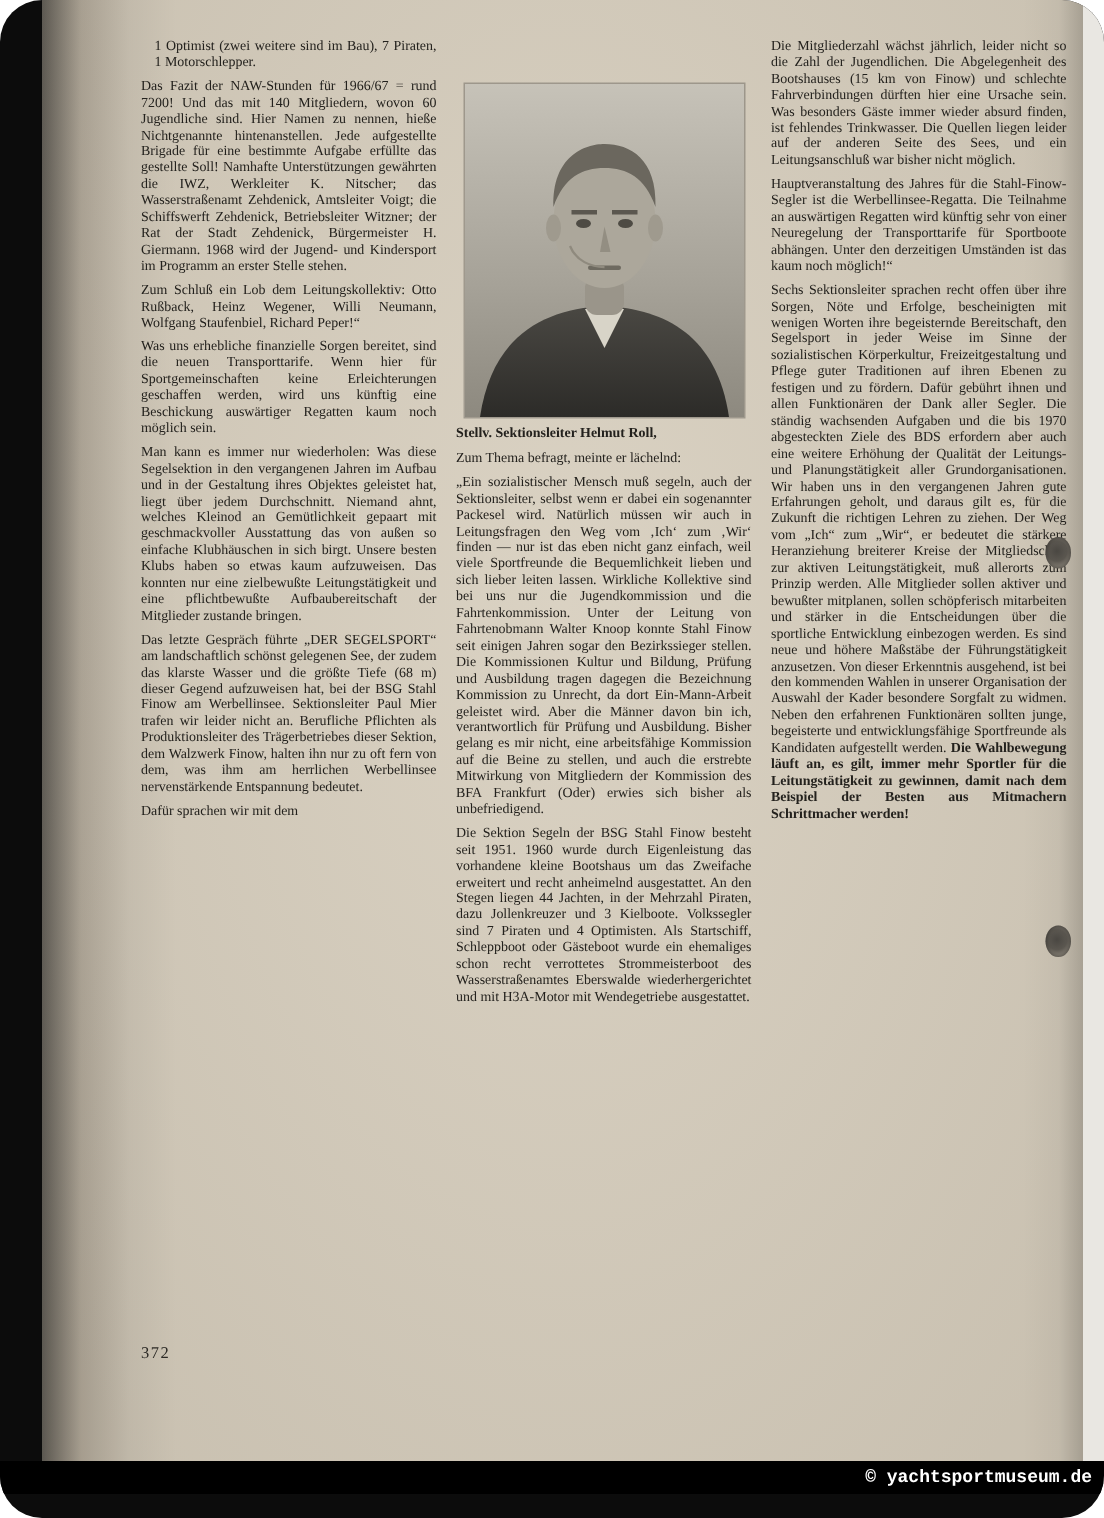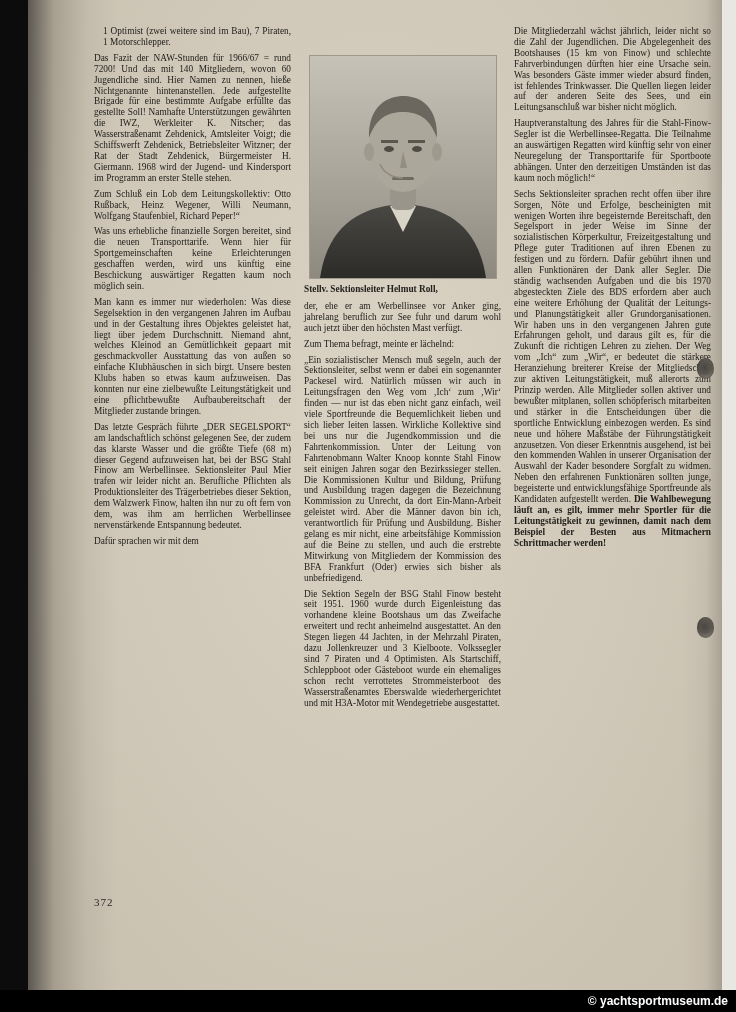--- a/index.html
+++ b/index.html
@@ -1,19 +1,20 @@
 <!DOCTYPE html>
 <html lang="de"><head>
 <meta charset="utf-8">
 <style>
   html,body{margin:0;padding:0;}
   .screenshot{
     position:relative; width:736px; height:1012px;
     background:#0c0c0c; overflow:hidden;
     font-family:"Liberation Serif", serif;
+    border-radius:28px;
   }
   .edge-strip-right{
     position:absolute; right:0; top:0; width:14px; height:990px;
     background:#e9e7e2;
   }
   .page{
     position:absolute; left:28px; top:0; width:694px; height:990px;
     background:#d6cdbc;
     background-image:
       radial-gradient(ellipse at 50% 40%, rgba(255,255,255,0.10), rgba(0,0,0,0.06) 90%),
@@ -42,23 +43,23 @@
     font-size:11px; color:#2b2925; letter-spacing:1px;
   }
   .hole{
     position:absolute; width:17px; height:21px; border-radius:50%;
     background:radial-gradient(circle at 45% 45%, #4a4742 0%, #5b5750 45%, #8b857a 75%, rgba(139,133,122,0) 100%);
     box-shadow:inset 0 0 3px rgba(0,0,0,0.6);
   }
   .hole-1{ left:669px; top:358px; }
   .hole-2{ left:669px; top:617px; }
   .watermark-bar{
-    position:absolute; left:0; bottom:0; width:736px; height:22px;
+    position:absolute; left:0; bottom:16px; width:736px; height:22px;
     background:#000; color:#fff;
-    font-family:Liberation Sans, sans-serif; font-size:12px; font-weight:bold;
+    font-family:Liberation Mono, monospace; font-size:12px; font-weight:bold;
     line-height:22px; text-align:right; box-sizing:border-box; padding-right:8px;
   }
 </style>
 </head>
 <body>
 
 <div class="screenshot">
 
   <div class="edge-strip-right"></div>
 
@@ -106,21 +107,20 @@
           <rect x="71" y="84" width="17" height="3" fill="#5b574f"></rect>
           <rect x="98" y="84" width="17" height="3" fill="#5b574f"></rect>
           <ellipse cx="79" cy="93" rx="5" ry="3" fill="#4e4b44"></ellipse>
           <ellipse cx="107" cy="93" rx="5" ry="3" fill="#4e4b44"></ellipse>
 
           <path d="M93 95 L90 112 L97 112 Z" fill="#938e82"></path>
           <rect x="82" y="121" width="22" height="3" rx="1.5" fill="#6e6a60"></rect>
           <path d="M70 108 C74 118 84 122 93 122" stroke="#8f8a7e" stroke-width="1.5" fill="none"></path>
         </svg>
         <p class="caption">Stellv. Sektionsleiter Helmut Roll,</p>
-        <p>der, ehe er am Werbellinsee vor Anker ging, jahrelang beruflich zur See fuhr und darum wohl auch jetzt über den höchsten Mast verfügt.</p>
         <p>Zum Thema befragt, meinte er lächelnd:</p>
         <p>„Ein sozialistischer Mensch muß segeln, auch der Sektionsleiter, selbst wenn er dabei ein sogenannter Packesel wird. Natürlich müssen wir auch in Leitungsfragen den Weg vom ‚Ich‘ zum ‚Wir‘ finden — nur ist das eben nicht ganz einfach, weil viele Sportfreunde die Bequemlichkeit lieben und sich lieber leiten lassen. Wirkliche Kollektive sind bei uns nur die Jugendkommission und die Fahrtenkommission. Unter der Leitung von Fahrtenobmann Walter Knoop konnte Stahl Finow seit einigen Jahren sogar den Bezirkssieger stellen. Die Kommissionen Kultur und Bildung, Prüfung und Ausbildung tragen dagegen die Bezeichnung Kommission zu Unrecht, da dort Ein-Mann-Arbeit geleistet wird. Aber die Männer davon bin ich, verantwortlich für Prüfung und Ausbildung. Bisher gelang es mir nicht, eine arbeitsfähige Kommission auf die Beine zu stellen, und auch die erstrebte Mitwirkung von Mitgliedern der Kommission des BFA Frankfurt (Oder) erwies sich bisher als unbefriedigend.</p>
         <p>Die Sektion Segeln der BSG Stahl Finow besteht seit 1951. 1960 wurde durch Eigenleistung das vorhandene kleine Bootshaus um das Zweifache erweitert und recht anheimelnd ausgestattet. An den Stegen liegen 44 Jachten, in der Mehrzahl Piraten, dazu Jollenkreuzer und 3 Kielboote. Volkssegler sind 7 Piraten und 4 Optimisten. Als Startschiff, Schleppboot oder Gästeboot wurde ein ehemaliges schon recht verrottetes Strommeisterboot des Wasserstraßenamtes Eberswalde wiederhergerichtet und mit H3A-Motor mit Wendegetriebe ausgestattet.</p>
       </div>
 
       <div class="col">
         <p>Die Mitgliederzahl wächst jährlich, leider nicht so die Zahl der Jugendlichen. Die Abgelegenheit des Bootshauses (15 km von Finow) und schlechte Fahrverbindungen dürften hier eine Ursache sein. Was besonders Gäste immer wieder absurd finden, ist fehlendes Trinkwasser. Die Quellen liegen leider auf der anderen Seite des Sees, und ein Leitungsanschluß war bisher nicht möglich.</p>
         <p>Hauptveranstaltung des Jahres für die Stahl-Finow-Segler ist die Werbellinsee-Regatta. Die Teilnahme an auswärtigen Regatten wird künftig sehr von einer Neuregelung der Transporttarife für Sportboote abhängen. Unter den derzeitigen Umständen ist das kaum noch möglich!“</p>
         <p><span>Sechs Sektionsleiter sprachen recht offen über ihre Sorgen, Nöte und Erfolge, bescheinigten mit wenigen Worten ihre begeisternde Bereitschaft, den Segelsport in jeder Weise im Sinne der sozialistischen Körperkultur, Freizeitgestaltung und Pflege guter Traditionen auf ihren Ebenen zu festigen und zu fördern. Dafür gebührt ihnen und allen Funktionären der Dank aller Segler. Die ständig wachsenden Aufgaben und die bis 1970 abgesteckten Ziele des BDS erfordern aber auch eine weitere Erhöhung der Qualität der Leitungs- und Planungstätigkeit aller Grundorganisationen. Wir haben uns in den vergangenen Jahren gute Erfahrungen geholt, und daraus gilt es, für die Zukunft die richtigen Lehren zu ziehen. Der Weg vom „Ich“ zum „Wir“, er bedeutet die stärkere Heranziehung breiterer Kreise der Mitgliedschaft zur aktiven Leitungstätigkeit, muß allerorts zum Prinzip werden. Alle Mitglieder sollen aktiver und bewußter mitplanen, sollen schöpferisch mitarbeiten und stärker in die Entscheidungen über die sportliche Entwicklung einbezogen werden. Es sind neue und höhere Maßstäbe der Führungstätigkeit anzusetzen. Von dieser Erkenntnis ausgehend, ist bei den kommenden Wahlen in unserer Organisation der Auswahl der Kader besondere Sorgfalt zu widmen. Neben den erfahrenen Funktionären sollten junge, begeisterte und entwicklungsfähige Sportfreunde als Kandidaten aufgestellt werden. </span><span class="bold">Die Wahlbewegung läuft an, es gilt, immer mehr Sportler für die Leitungstätigkeit zu gewinnen, damit nach dem Beispiel der Besten aus Mitmachern Schrittmacher werden!</span></p>
       </div>

